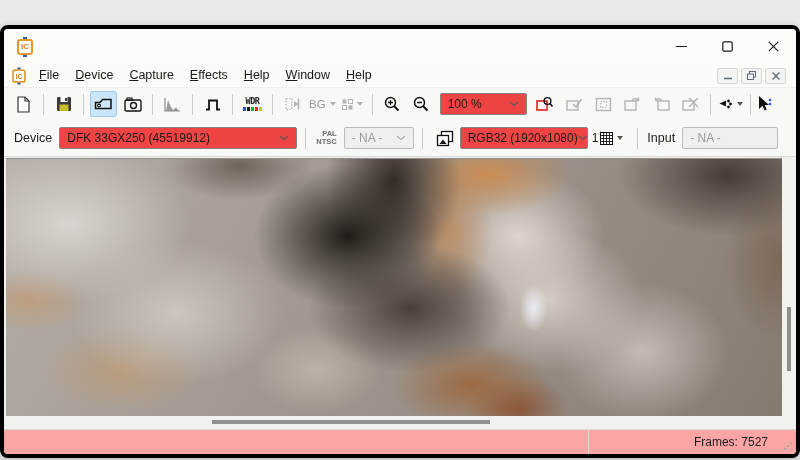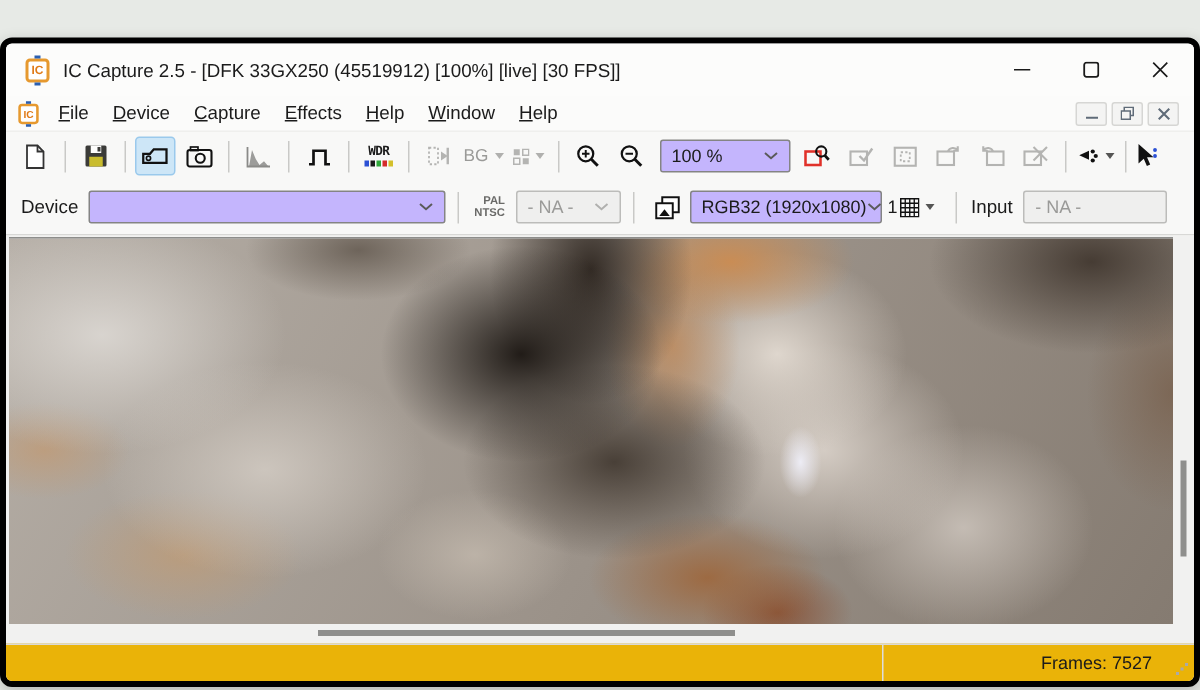--- a/index.html
+++ b/index.html
@@ -50,21 +50,21 @@
   .toolbar{ height:33px; flex:0 0 auto; display:flex; align-items:center; padding:0 5px; background:#f8f8f7; border-top:1px solid #efefed;}
   .devicebar{ height:37px; flex:0 0 auto; display:flex; align-items:center; padding:0 9px; background:#f8f8f7; border-bottom:1px solid #d8d8d6; }
   .tbtn{ min-width:27px; height:26px; display:flex; align-items:center; justify-content:center;
          border-radius:3px; border:1px solid transparent; margin:0 1px; }
   .tbtn.active{ background:#cde6f7; border-color:#9ac9ec; }
   .tsep{ width:1px; height:21px; background:#c9c9c7; margin:0 5px; flex:0 0 auto; }
   .gray-label{ color:#9a9a98; font-size:11.5px; }
   .dd-arrow{ width:0;height:0;border-left:3.5px solid transparent;border-right:3.5px solid transparent;
              border-top:4px solid #555; margin-left:4px; }
   .dd-arrow.dim{ border-top-color:#b0b0ae; }
-  .combo{ height:22px; background:#c4b5fd; border:1px solid #848484; border-radius:2px;
+  .combo{ height:22px; background:#ef4444; border:1px solid #848484; border-radius:2px;
           display:flex; align-items:center; padding:0 7px; font-size:12px; white-space:nowrap; }
   .combo .chev{ margin-left:auto; flex:0 0 auto; }
   .combo.disabled{ background:#efefee; border-color:#bcbcba; color:#9a9a98; }
   .bar-label{ font-size:12.5px; margin:0 7px 0 1px; white-space:nowrap; }
   .palntsc{ font-size:7.5px; font-weight:bold; line-height:8px; color:#2b2b2b; text-align:right; margin:0 7px 0 2px;}
   .palntsc.dim{ color:#6a6a68; }
   .wdr-icon{ display:flex; flex-direction:column; align-items:center; line-height:9px; }
   .wdr-text{ font-size:8.5px; font-weight:bold; font-family:"DejaVu Sans Mono","Liberation Mono",monospace; letter-spacing:-0.5px;}
   .wdr-bars{ display:flex; gap:1px; margin-top:1px; }
   .wdr-bars i{ width:3px; height:4px; display:block; }
@@ -96,37 +96,36 @@
       radial-gradient(ellipse 100px 45px at 30% 3%, rgba(95,85,75,0.8), rgba(95,85,75,0) 75%),
       radial-gradient(ellipse 90px 60px at 40% 82%, rgba(200,190,178,0.7), rgba(200,190,178,0) 72%),
       linear-gradient(120deg, #b5aea6, #9b9289 55%, #857b71);
   }
   .vscroll{ position:absolute; top:0; right:0; bottom:13px; width:14px; background:#f1f1f0; }
   .vscroll .thumb{ position:absolute; left:5px; width:4px; top:150px; height:64px; background:#8f8f8d; }
   .hscroll{ position:absolute; left:0; right:14px; bottom:0; height:13px; background:#f1f1f0; }
   .hscroll .thumb{ position:absolute; top:4px; height:4px; left:208px; width:278px; background:#8f8f8d; }
   .scroll-corner{ position:absolute; right:0; bottom:0; width:14px; height:13px; background:#f1f1f0; }
   
-  .statusbar{ height:25px; flex:0 0 auto; display:flex; align-items:center; background:#eab308;
+  .statusbar{ height:25px; flex:0 0 auto; display:flex; align-items:center; background:#fca5a5;
               border-top:1px solid #dad9d7; font-size:12px; position:relative; }
   .frames-pane{ margin-left:auto; height:100%; border-left:1px solid #dedddb;
                 display:flex; align-items:center; justify-content:flex-end;
                 width:208px; padding-right:28px; }
   .grip{ position:absolute; right:3px; bottom:3px; }
   
   svg{ display:block; }
 </style>
 </head>
 <body>
 
 <div class="window">
 
   <div class="titlebar">
     <div class="app-icon">IC</div>
-    <div class="title-text">IC Capture 2.5 - [DFK 33GX250 (45519912) [100%]  [live]  [30 FPS]]</div>
     <div class="caption-buttons">
       <div class="cap-btn">
         <svg width="11" height="11">
             <line x1="0" y1="5.5" x2="11" y2="5.5" stroke="#1a1a1a" stroke-width="1.1"></line>
           </svg>
       </div>
       <div class="cap-btn">
         <svg width="11" height="11">
             <rect x="0.8" y="0.8" width="9.4" height="9.4" rx="1.5" fill="none" stroke="#1a1a1a" stroke-width="1.2"></rect>
           </svg>
@@ -319,20 +318,21 @@
         <path d="M1 0 L1 13 L4.5 9.8 L6.6 14.6 L8.8 13.6 L6.7 8.9 L11 8.9 Z" fill="#111"></path>
         <circle cx="12" cy="4" r="1.3" fill="#2b50d4"></circle>
         <circle cx="12" cy="8" r="1.3" fill="#2b50d4"></circle>
       </svg>
     </div>
   </div>
 
   <div class="devicebar">
     <span class="bar-label">Device</span>
     <div class="combo" style="width:238px;">
+      <span>DFK 33GX250 (45519912)</span>
       <svg class="chev" width="10" height="6">
           <path d="M1 1 L5 4.5 L9 1" fill="none" stroke="#5a5a5a" stroke-width="1.3"></path>
         </svg>
     </div>
     <div class="tsep" style="margin:0 8px;"></div>
     <div class="palntsc dim">
       <div>PAL</div>
       <div>NTSC</div>
     </div>
     <div class="combo disabled" style="width:70px;">

